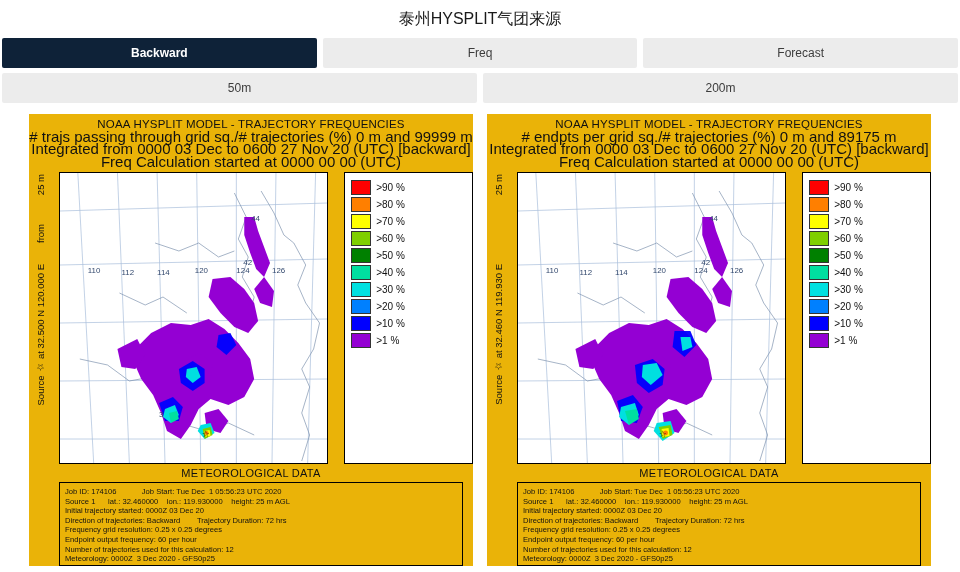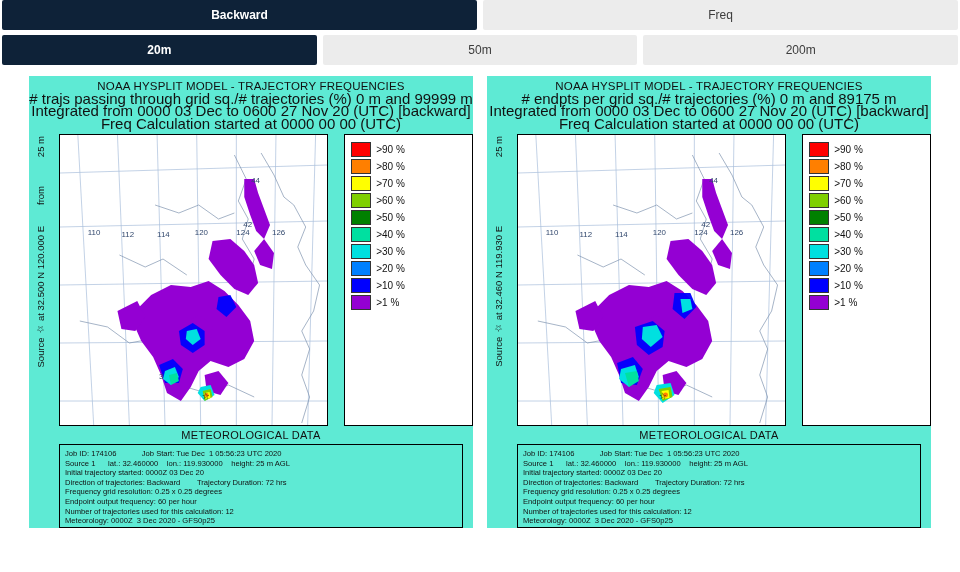--- a/index.html
+++ b/index.html
@@ -48,21 +48,21 @@
     font-weight: bold;
   }
   .panels {
     display: flex;
     gap: 14px;
     padding: 6px 12px 0 12px;
     justify-content: center;
   }
   .panel {
     width: 444px;
-    background: #5eead4;
+    background: #eab308;
     position: relative;
   }
   
   .plot-head {
     text-align: center;
     font-size: 10.5px;
     color: #111;
     line-height: 12.5px;
     padding-top: 4px;
   }
@@ -149,28 +149,29 @@
     padding: 4px 5px;
     box-sizing: border-box;
   }
   .footer .frow { display: block; white-space: pre; }
 </style>
 </head>
 <body>
 
 <div class="page">
 
+  <div class="title">泰州HYSPLIT气团来源</div>
 
   <div class="btn-row">
     <div class="btn active">Backward</div>
     <div class="btn inactive">Freq</div>
+    <div class="btn inactive">Forecast</div>
   </div>
 
   <div class="btn-row">
-    <div class="btn active">20m</div>
     <div class="btn inactive">50m</div>
     <div class="btn inactive">200m</div>
   </div>
 
   <div class="panels">
 
     <div class="panel">
       <div class="plot-head">
         <div class="l1">NOAA HYSPLIT MODEL - TRAJECTORY FREQUENCIES</div>
         <div class="l2"># trajs passing through grid sq./# trajectories (%)    0 m and 99999 m</div>

